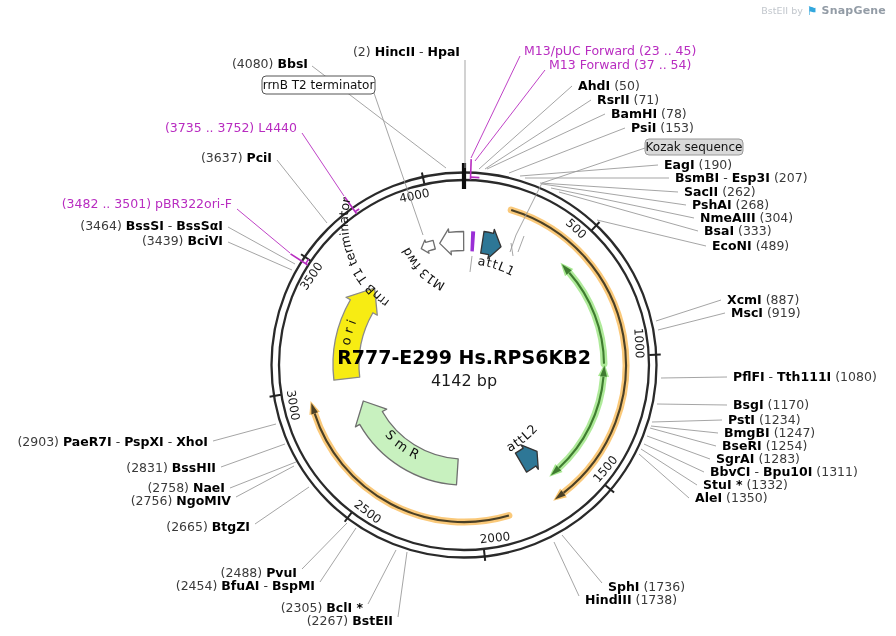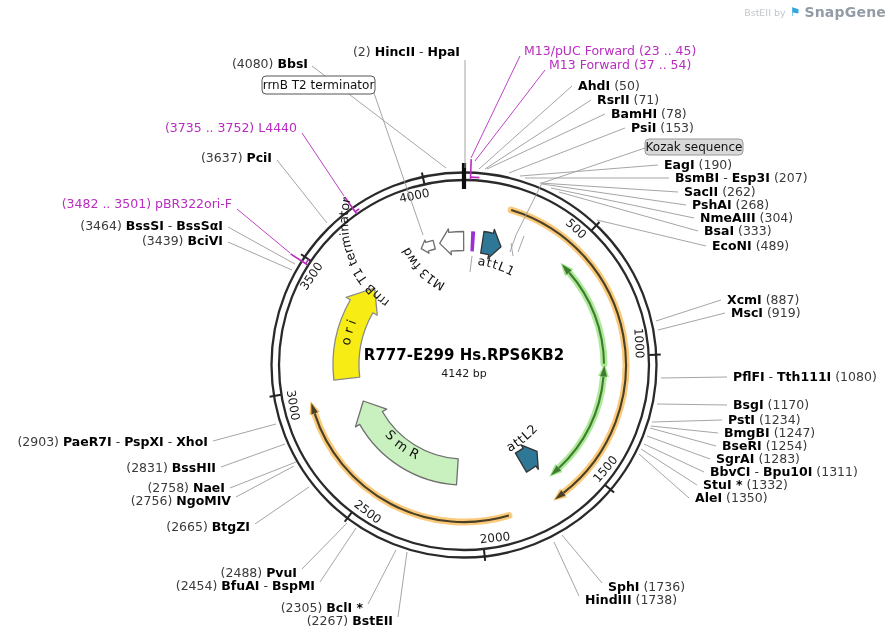--- a/index.html
+++ b/index.html
@@ -1,26 +1,26 @@
 <!DOCTYPE html>
 <html><head>
 <meta charset="utf-8">
 <style>
   html,body{margin:0;padding:0;background:#fff;}
   #stage{position:relative;width:896px;height:636px;background:#ffffff;overflow:hidden;
          font-family:"DejaVu Sans","Liberation Sans",sans-serif;}
   #map{position:absolute;left:0;top:0;}
   #center-title{position:absolute;left:464px;top:346px;transform:translateX(-50%);
                 text-align:center;white-space:nowrap;}
-  #center-title .t1{font-size:15px;font-weight:bold;color:#000;}
-  #center-title .t2{font-size:11px;color:#1a1a1a;margin-top:3px;}
+  #center-title .t1{font-size:19px;font-weight:bold;color:#000;}
+  #center-title .t2{font-size:16px;color:#1a1a1a;margin-top:3px;}
   #watermark{position:absolute;right:10px;top:4px;display:flex;align-items:center;gap:4px;}
   #watermark .wm-pre{font-size:9.5px;color:#c2c7cd;}
   #watermark .wm-flag{color:#33a7dd;font-size:12px;line-height:1;}
-  #watermark .wm-brand{font-size:14px;font-weight:600;color:#939ca6;letter-spacing:.2px;}
+  #watermark .wm-brand{font-size:11px;font-weight:600;color:#939ca6;letter-spacing:.2px;}
 </style>
 </head>
 <body>
 
 <div id="stage">
   <svg id="map" width="896" height="636">
       <circle cx="464" cy="365" r="192.5" fill="none" stroke="#2a2a2a" stroke-width="2.3"></circle>
       <circle cx="464" cy="365" r="185" fill="none" stroke="#2a2a2a" stroke-width="2.3"></circle>
       <line x1="464" y1="163" x2="464" y2="189" stroke="#0d0d0d" stroke-width="4.2"></line>
       <line x1="599.499235360087" y1="222.00014959157562" x2="591.5893815192698" y2="230.3478565951131" stroke="#222" stroke-width="2"></line>

